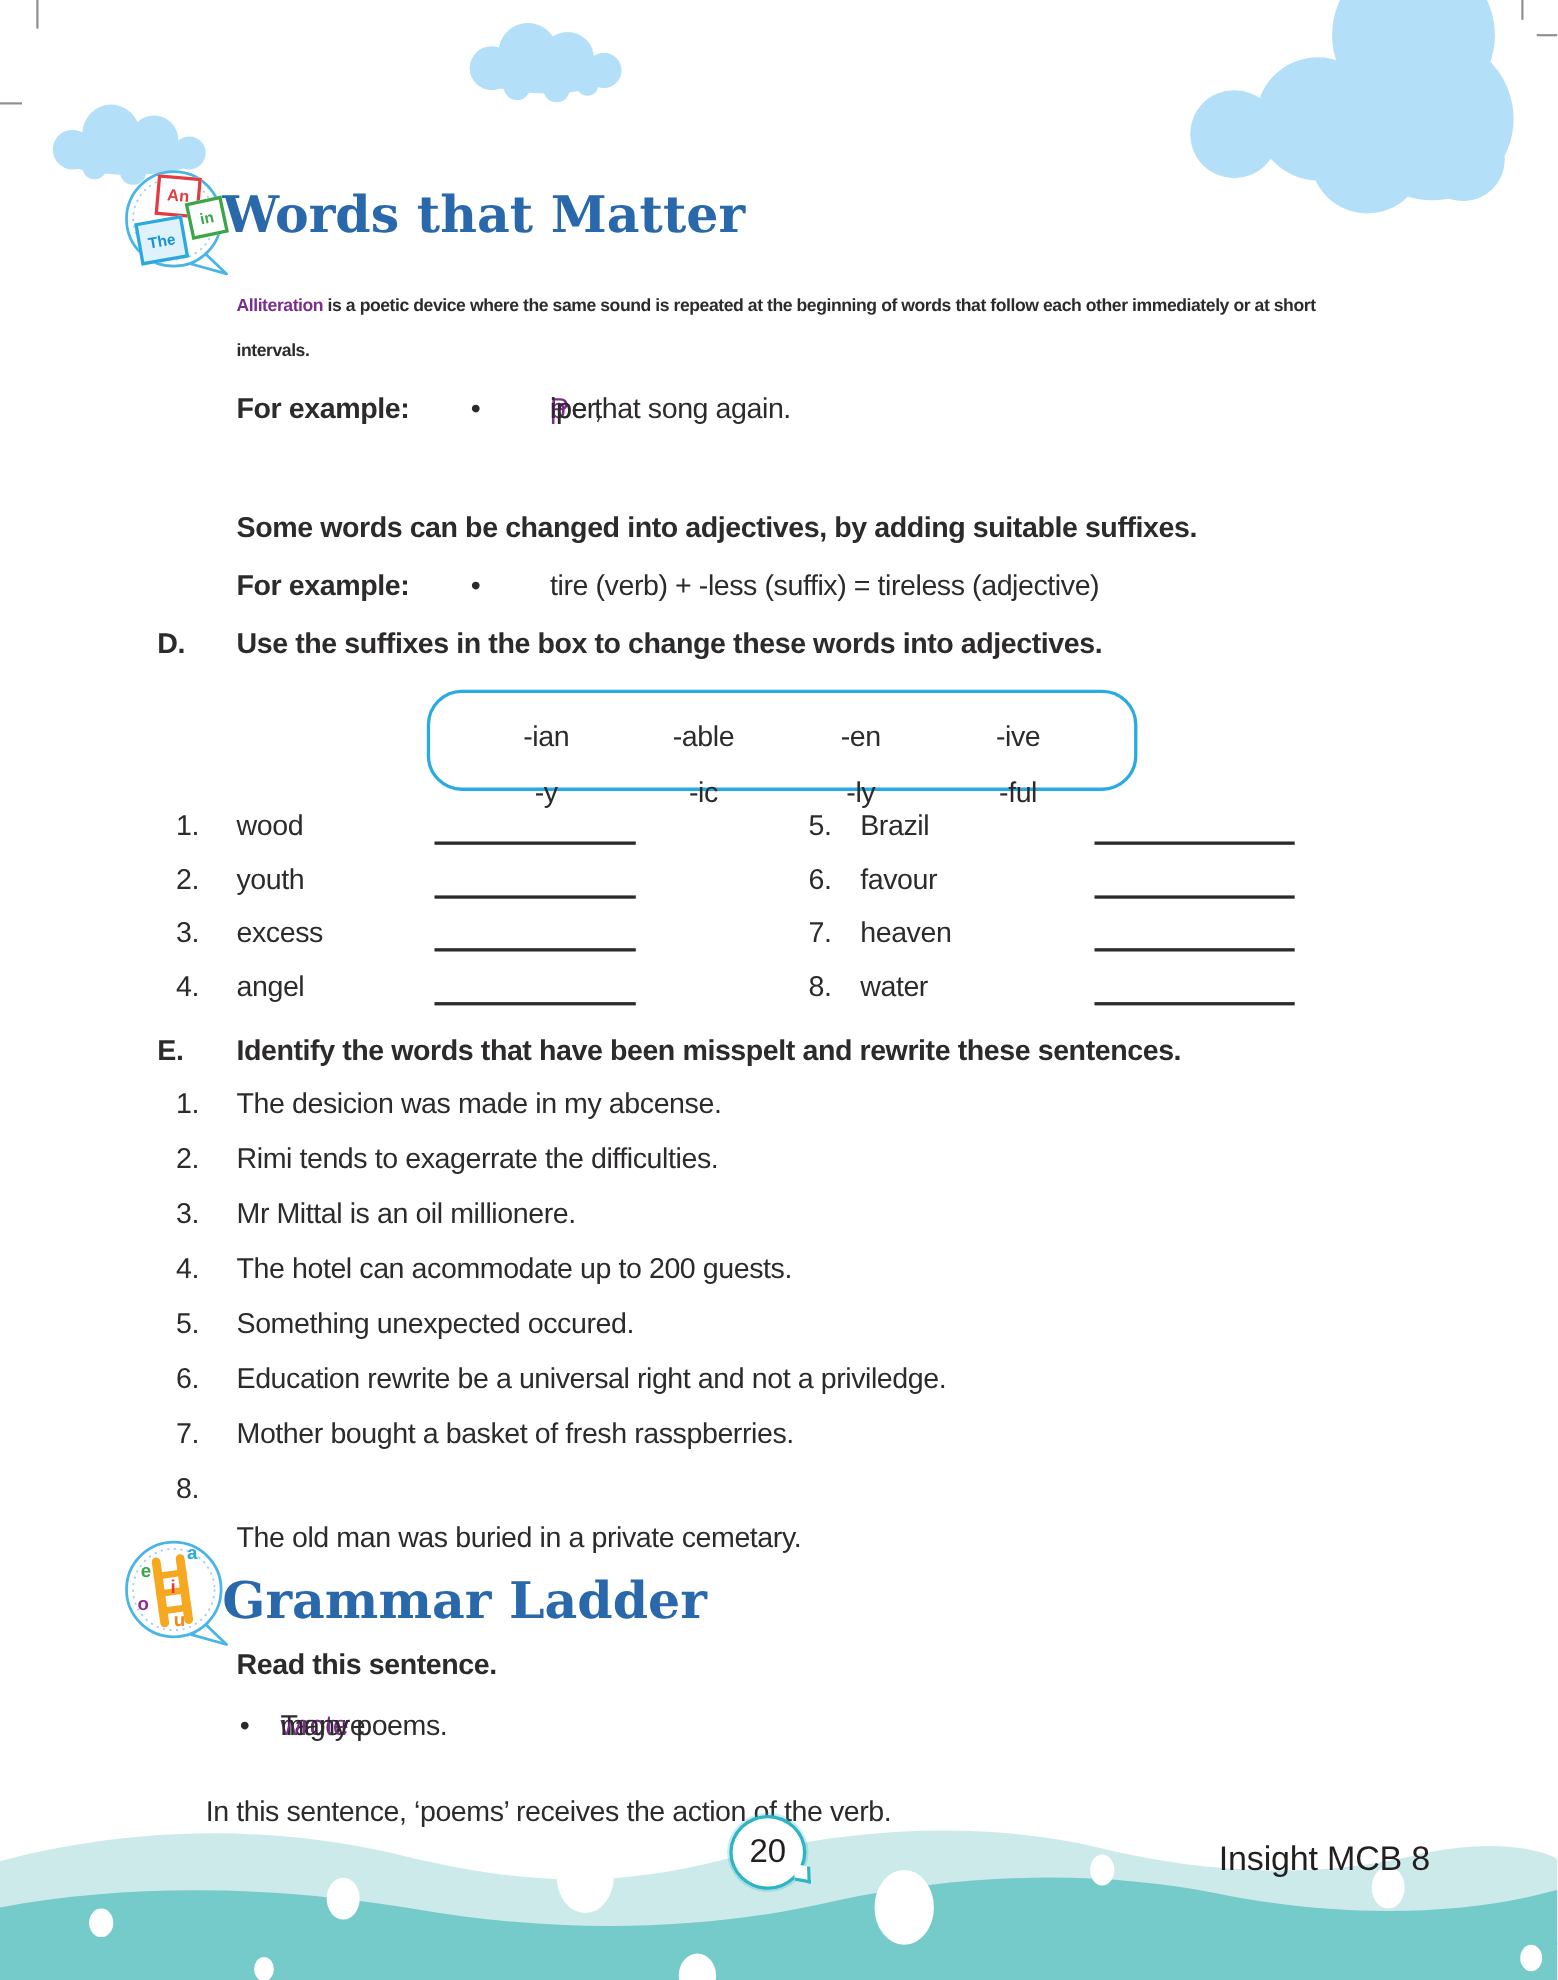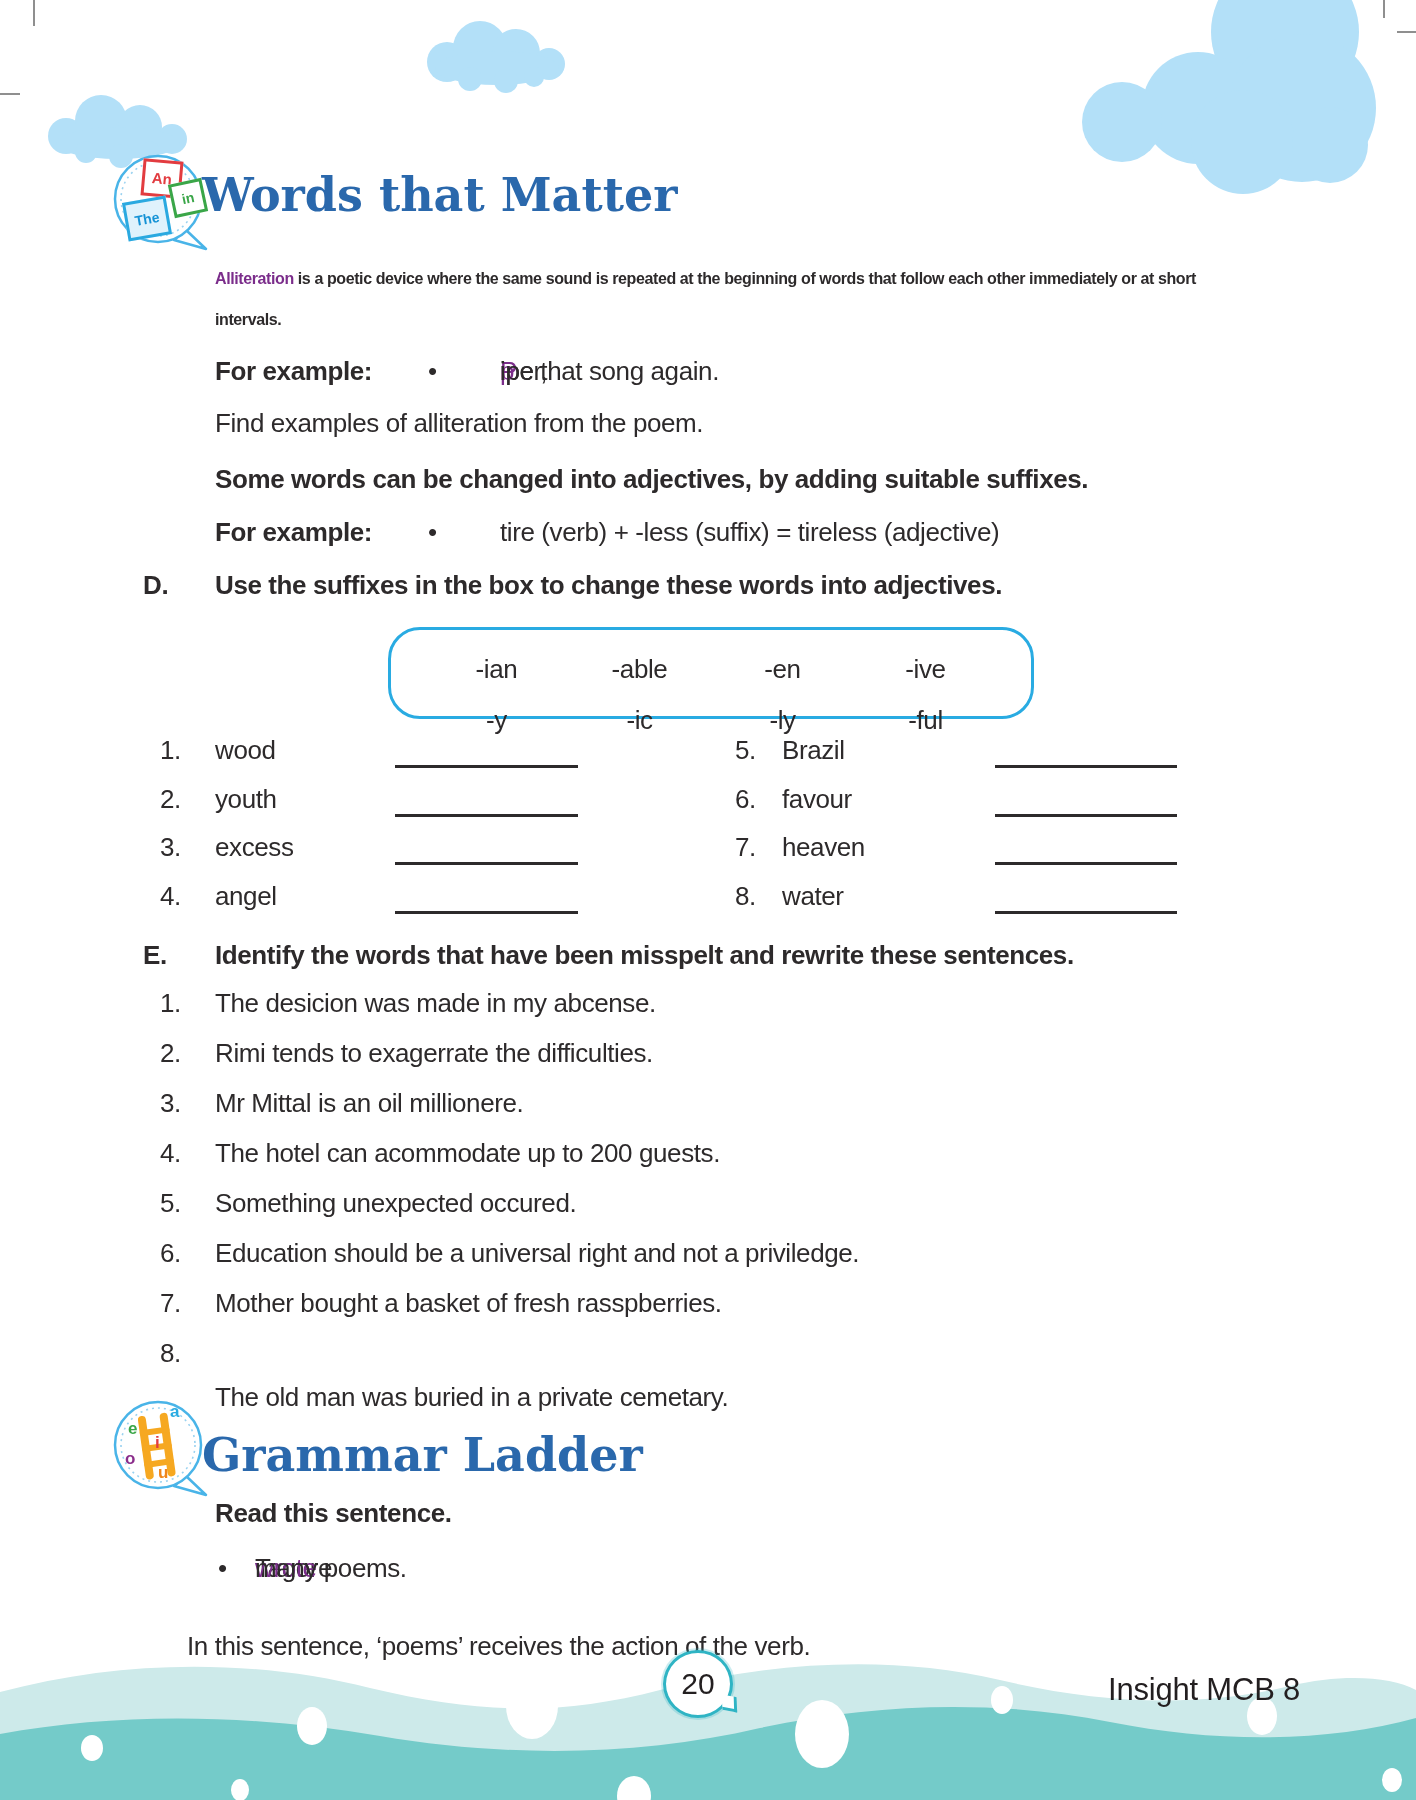--- a/index.html
+++ b/index.html
@@ -132,23 +132,20 @@
     <span class="bold" style="left:215px;">For example:</span>
     <span style="left:428px;">•</span>
     <span class="nowrap" style="left:500px;">
         <span class="purple">P</span>
         <span>iper, </span>
         <span class="purple">p</span>
         <span>ipe that song again.</span>
       </span>
   </div>
 
-  <div class="line-row body-text" style="top:408px;">
-    <span style="left:215px;">Find examples of alliteration from the poem.</span>
-  </div>
 
   <div class="line-row body-text" style="top:464px;">
     <span class="bold" style="left:215px;">Some words can be changed into adjectives, by adding suitable suffixes.</span>
   </div>
 
   <div class="line-row body-text" style="top:517px;">
     <span class="bold" style="left:215px;">For example:</span>
     <span style="left:428px;">•</span>
     <span style="left:500px;">tire (verb) + -less (suffix) = tireless (adjective)</span>
   </div>
@@ -226,21 +223,21 @@
   <div class="line-row body-text" style="top:1138px;">
     <span style="left:160px;">4.</span>
     <span style="left:215px;">The hotel can acommodate up to 200 guests.</span>
   </div>
   <div class="line-row body-text" style="top:1188px;">
     <span style="left:160px;">5.</span>
     <span style="left:215px;">Something unexpected occured.</span>
   </div>
   <div class="line-row body-text" style="top:1238px;">
     <span style="left:160px;">6.</span>
-    <span style="left:215px;">Education should be a universal right and not a priviledge.</span>
+    <span style="left:215px;">Education rewrite be a universal right and not a priviledge.</span>
   </div>
   <div class="line-row body-text" style="top:1288px;">
     <span style="left:160px;">7.</span>
     <span style="left:215px;">Mother bought a basket of fresh rasspberries.</span>
   </div>
   <div class="line-row body-text" style="top:1338px;">
     <span style="left:160px;">8.</span>
     <span style="left:215px;margin-top:44px;">The old man was buried in a private cemetary.</span>
   </div>
 

